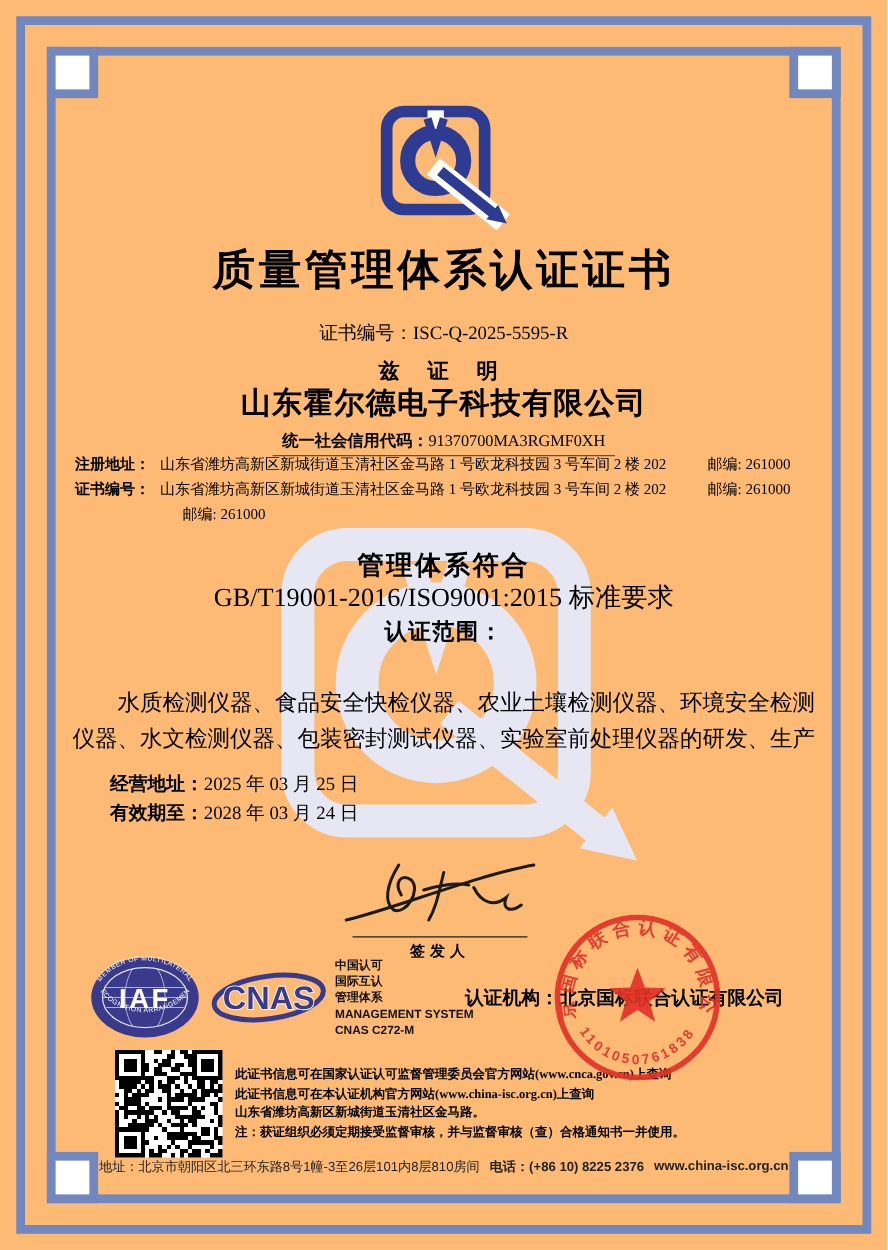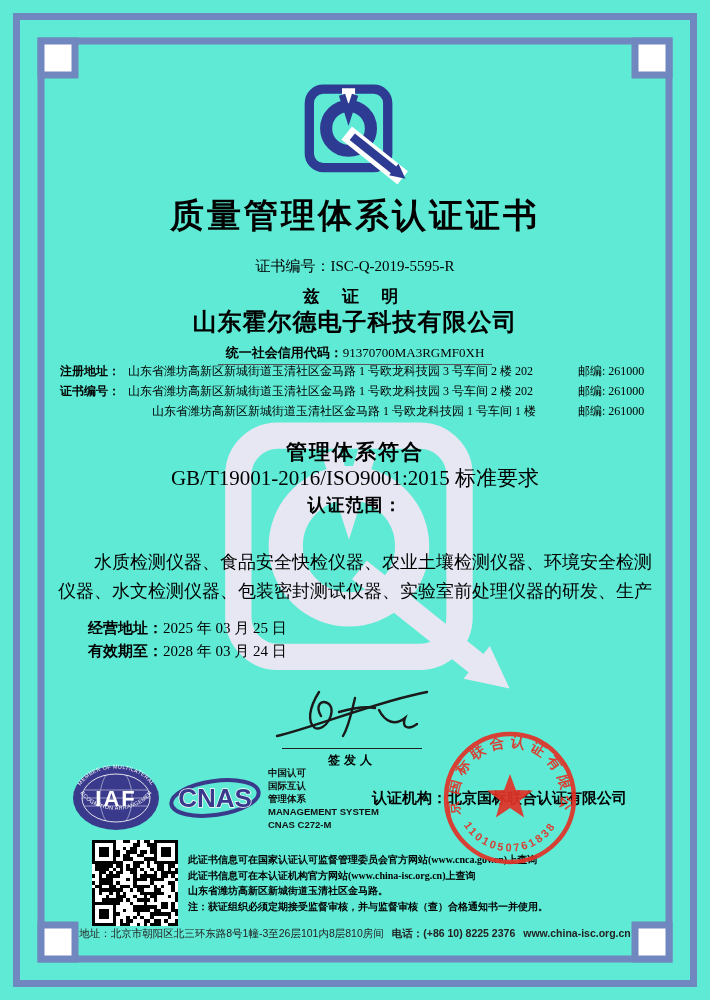--- a/index.html
+++ b/index.html
@@ -1,36 +1,36 @@
 <!DOCTYPE html>
 <html><head>
 <meta charset="utf-8">
 <style>
   html,body{margin:0;padding:0;background:#ffffff;}
-  .page{position:relative;width:710px;height:1000px;background:#5eead4;overflow:hidden;
+  .page{position:relative;width:710px;height:1000px;background:#fdba74;overflow:hidden;
         font-family:"Liberation Serif",serif;color:#000;}
   .abs{position:absolute;}
   .ctr{left:0;right:0;text-align:center;}
   
   .logo{left:300px;top:84px;width:112px;height:100px;}
   .title{top:193px;font-size:34px;font-weight:bold;letter-spacing:3px;}
   .certno{top:257px;font-size:15px;}
   .certno .num{font-family:"Liberation Serif",serif;}
   .hereby{top:285px;font-size:17px;font-weight:bold;letter-spacing:9px;}
   .company{top:306px;font-size:24px;font-weight:bold;letter-spacing:1px;}
   .credit{top:344px;font-size:13px;}
   .credit .inner{display:inline-block;border-bottom:1px solid #555;padding:0 8px 2px 8px;}
   .credit .lab{font-weight:bold;}
   
   .addrs{top:361px;left:60px;right:44px;}
   .addr-row{display:flex;align-items:center;font-size:12px;line-height:20px;white-space:nowrap;}
   .addr-row .lab{font-weight:bold;width:68px;flex:none;}
   .addr-row .val{flex:1;}
   .addr-row.centered .val{text-align:center;}
-  .addr-row .post{flex:none;width:88px;margin-left:18px;}
+  .addr-row .post{flex:none;width:100px;margin-left:18px;}
   
   .conform{top:438px;font-size:21px;font-weight:bold;letter-spacing:2px;}
   .standard{top:464px;font-size:21px;}
   .scope-label{top:493px;font-size:18px;font-weight:bold;letter-spacing:1px;}
   .scope{top:548px;left:58px;width:594px;font-size:18px;line-height:29px;
          text-align:justify;text-indent:2em;font-weight:400;}
   
   .dates{top:617px;left:88px;font-size:15px;line-height:23px;}
   .dates .lab{font-weight:bold;}
   
@@ -86,21 +86,21 @@
     <rect x="45" y="4" width="14" height="16" fill="#ffffff"></rect>
     <path d="M45,11 L52,33 L59,11" fill="none" stroke="#2e3b92" stroke-width="7"></path>
     <line x1="50" y1="52" x2="110" y2="100" stroke="#ffffff" stroke-width="18"></line>
     <line x1="56" y1="56" x2="101" y2="92" stroke="#2e3b92" stroke-width="9"></line>
     <path d="M113,101 L95.5,97.3 L105.5,84.9 Z" fill="#2e3b92"></path>
   </svg>
 
   <div class="abs ctr title content">质量管理体系认证证书</div>
 
   <div class="abs ctr certno content">
-    <span>证书编号：</span><span class="num">ISC-Q-2019-5595-R</span>
+    <span>证书编号：</span><span class="num">ISC-Q-2025-5595-R</span>
   </div>
 
   <div class="abs ctr hereby content">兹 证 明</div>
   <div class="abs ctr company content">山东霍尔德电子科技有限公司</div>
 
   <div class="abs ctr credit content">
     <span class="inner">
       <span class="lab">统一社会信用代码：</span><span>91370700MA3RGMF0XH</span>
     </span>
   </div>
@@ -111,21 +111,20 @@
       <span class="val">山东省潍坊高新区新城街道玉清社区金马路 1 号欧龙科技园 3 号车间 2 楼 202</span>
       <span class="post">邮编: 261000</span>
     </div>
     <div class="addr-row">
       <span class="lab">证书编号：</span>
       <span class="val">山东省潍坊高新区新城街道玉清社区金马路 1 号欧龙科技园 3 号车间 2 楼 202</span>
       <span class="post">邮编: 261000</span>
     </div>
     <div class="addr-row centered">
       <span class="lab"></span>
-      <span class="val">山东省潍坊高新区新城街道玉清社区金马路 1 号欧龙科技园 1 号车间 1 楼</span>
       <span class="post">邮编: 261000</span>
     </div>
   </div>
 
   <div class="abs ctr conform content">管理体系符合</div>
   <div class="abs ctr standard content">GB/T19001-2016/ISO9001:2015 标准要求</div>
   <div class="abs ctr scope-label content">认证范围：</div>
   <div class="abs scope content">水质检测仪器、食品安全快检仪器、农业土壤检测仪器、环境安全检测仪器、水文检测仪器、包装密封测试仪器、实验室前处理仪器的研发、生产</div>
 
   <div class="abs dates content">

